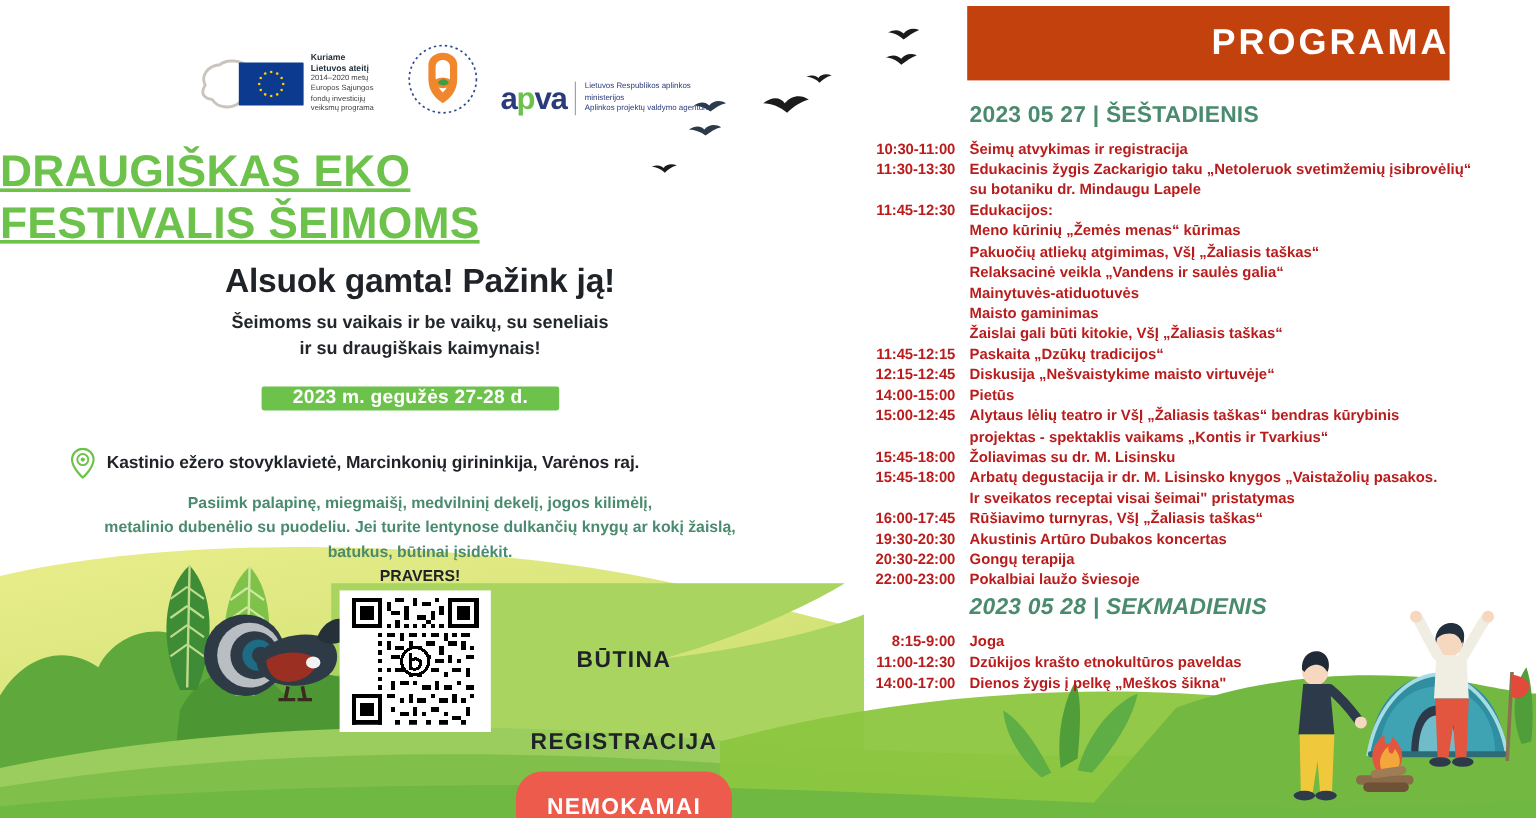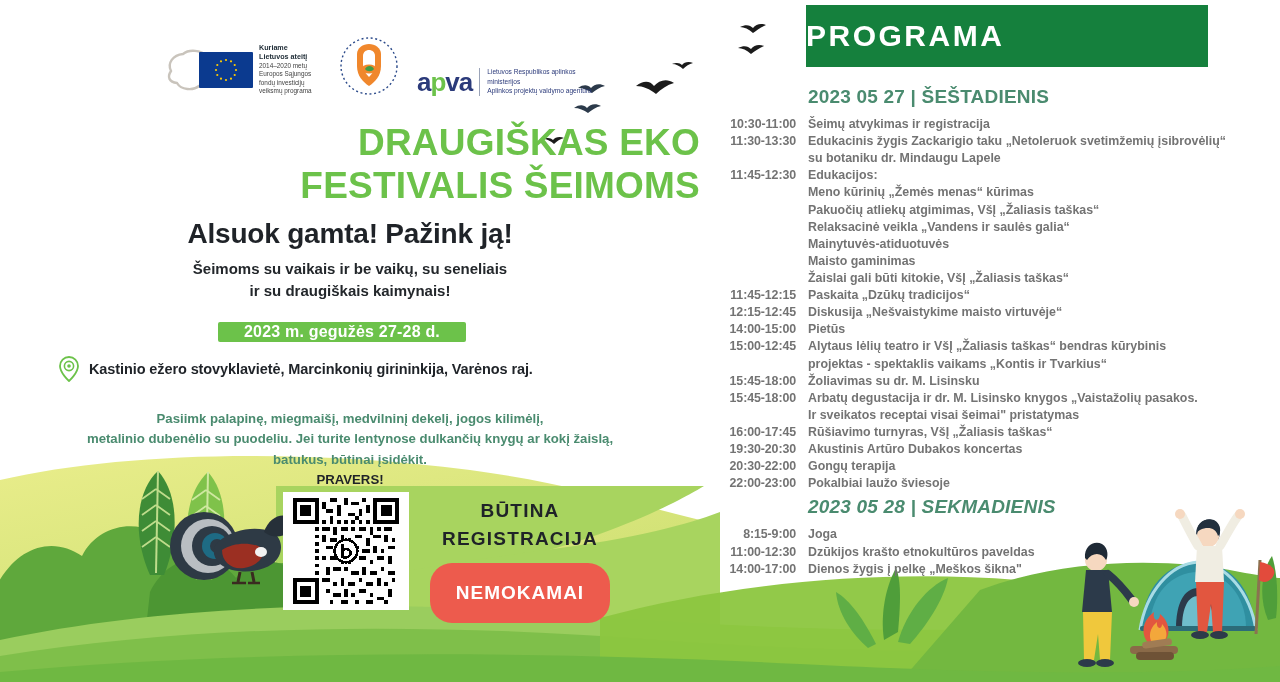--- a/index.html
+++ b/index.html
@@ -25,56 +25,56 @@
   .eu-text b{display:block;font-size:7.2px;color:#23303a;line-height:1.28;font-weight:700;}
   .logo-min{width:60px;height:60px;position:relative;}
   .logo-apva{display:flex;align-items:center;gap:7px;}
   .apva-word{font-size:26px;font-weight:700;letter-spacing:-1px;color:#2b3a7a;line-height:1;}
   .apva-word .g{color:#6CC24A;}
   .apva-div{width:1px;height:28px;background:#9aa3b8;}
   .apva-sub{font-size:6.6px;line-height:1.45;color:#2b3a7a;width:120px;}
 
   
   .left{position:absolute;left:0;top:0;width:700px;height:682px;}
-  .title{position:absolute;left:0;top:122px;width:700px;text-align:right;
-         font-size:37px;line-height:1.15;font-weight:800;color:#6CC24A;letter-spacing:.2px;}
+  .title{position:absolute;left:0;top:122px;width:700px;text-align:left;
+         font-size:37px;line-height:1.15;font-weight:800;color:#6CC24A;letter-spacing:.2px;text-decoration:underline;}
   .title span{display:block;}
   .subtitle{position:absolute;left:0;top:218px;width:700px;text-align:center;
             font-size:28px;font-weight:800;color:#1f2328;letter-spacing:-.2px;}
   .audience{position:absolute;left:0;top:258px;width:700px;text-align:center;
             font-size:15px;line-height:1.45;font-weight:600;color:#23272b;}
   .audience span{display:block;}
   .datebadge{position:absolute;left:218px;top:322px;background:#6CC24A;color:#fff;
              font-size:16px;font-weight:800;padding:1px 26px;border-radius:2px;letter-spacing:.2px;}
-  .placerow{position:absolute;left:58px;top:356px;display:flex;align-items:center;gap:9px;width:640px;}
+  .placerow{position:absolute;left:58px;top:373px;display:flex;align-items:center;gap:9px;width:640px;}
   .pin{flex:0 0 auto;width:22px;height:26px;}
   .placetext{font-size:14.5px;font-weight:800;color:#1f2328;letter-spacing:-.1px;}
   .bring{position:absolute;left:40px;top:409px;width:620px;text-align:center;
          font-size:13.2px;line-height:1.55;font-weight:700;color:#4A8B6F;}
   .bring span{display:block;}
   .bring b{color:#1f2328;font-weight:800;}
 
   
   .qr-wrap{position:absolute;left:283px;top:492px;width:126px;height:118px;background:#fff;
            padding:6px;box-sizing:border-box;}
   .qr{width:114px;height:106px;}
   .reg{position:absolute;left:420px;top:497px;width:200px;text-align:center;}
-  .reg-l1,.reg-l2{font-size:19px;font-weight:800;color:#1f2328;letter-spacing:1.2px;line-height:1.45;}
+  .reg-l1,.reg-l2{font-size:19px;font-weight:800;color:#1f2328;letter-spacing:1.2px;line-height:1.45;margin-top:40px;}
   .freebtn{margin:11px auto 0;display:block;background:#ED5B4D;color:#fff;border:none;
            font-family:"Liberation Sans",sans-serif;font-size:19px;font-weight:800;letter-spacing:1px;
            padding:19px 26px;border-radius:22px;cursor:pointer;}
 
   
-  .prog-head{position:absolute;left:806px;top:5px;width:402px;height:62px;background:#15803d;
-             display:flex;align-items:center;justify-content:flex-start;}
+  .prog-head{position:absolute;left:806px;top:5px;width:402px;height:62px;background:#c2410c;
+             display:flex;align-items:center;justify-content:flex-end;}
   .prog-head span{color:#fff;font-size:30px;font-weight:800;letter-spacing:2.5px;}
   .prog{position:absolute;left:700px;top:86px;width:570px;}
   .dayhead{font-size:19px;font-weight:800;color:#4A8B6F;letter-spacing:.2px;margin:0 0 8px 108px;}
   .dayhead.second{margin-top:4px;font-style:italic;}
-  .row{display:flex;align-items:flex-start;font-size:12.4px;line-height:1.38;color:#737373;font-weight:700;}
+  .row{display:flex;align-items:flex-start;font-size:12.4px;line-height:1.38;color:#b91c1c;font-weight:700;}
   .time{flex:0 0 96px;text-align:right;padding-right:12px;white-space:nowrap;letter-spacing:-.1px;}
   .desc{flex:1 1 auto;}
   .desc i{font-style:normal;display:block;}
 </style>
 </head>
 <body>
 
 <div id="poster">
 
   <svg class="bg-layer" viewBox="0 0 1280 682" preserveAspectRatio="none">

